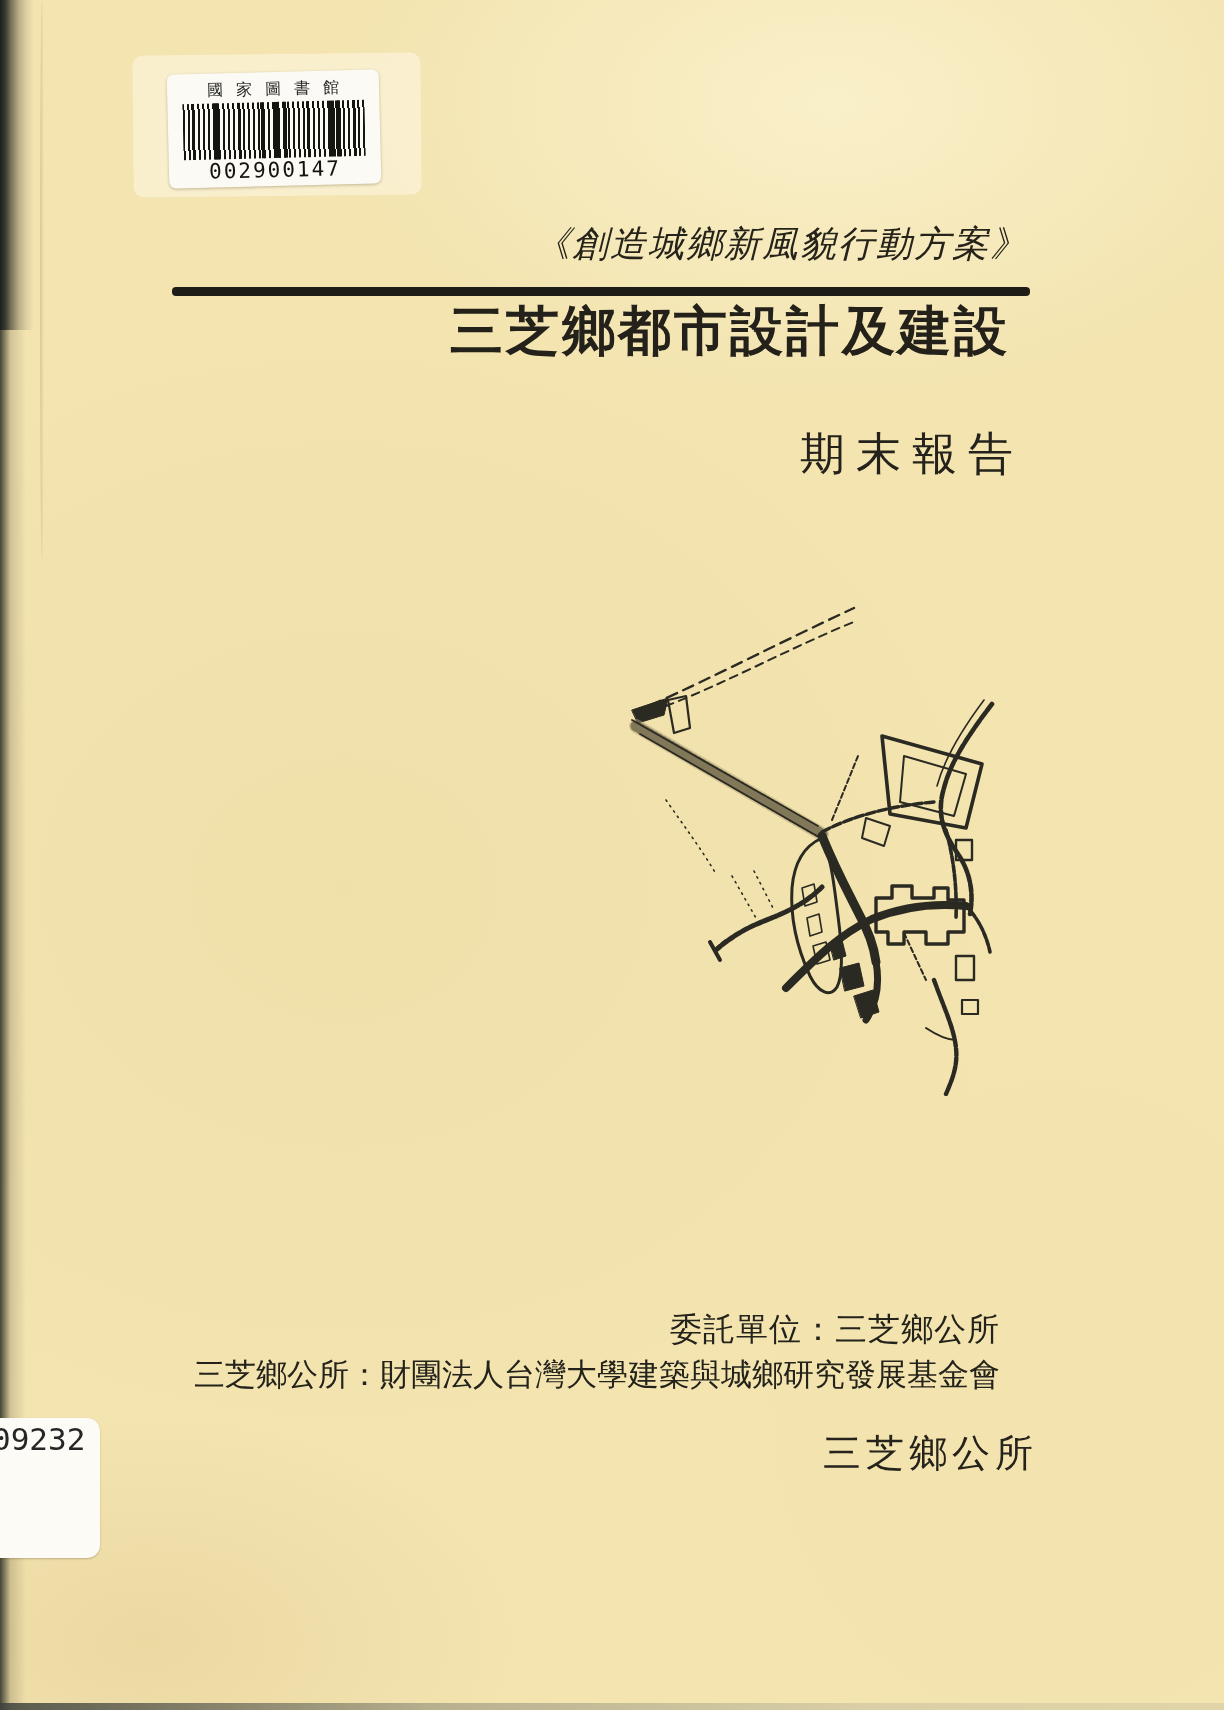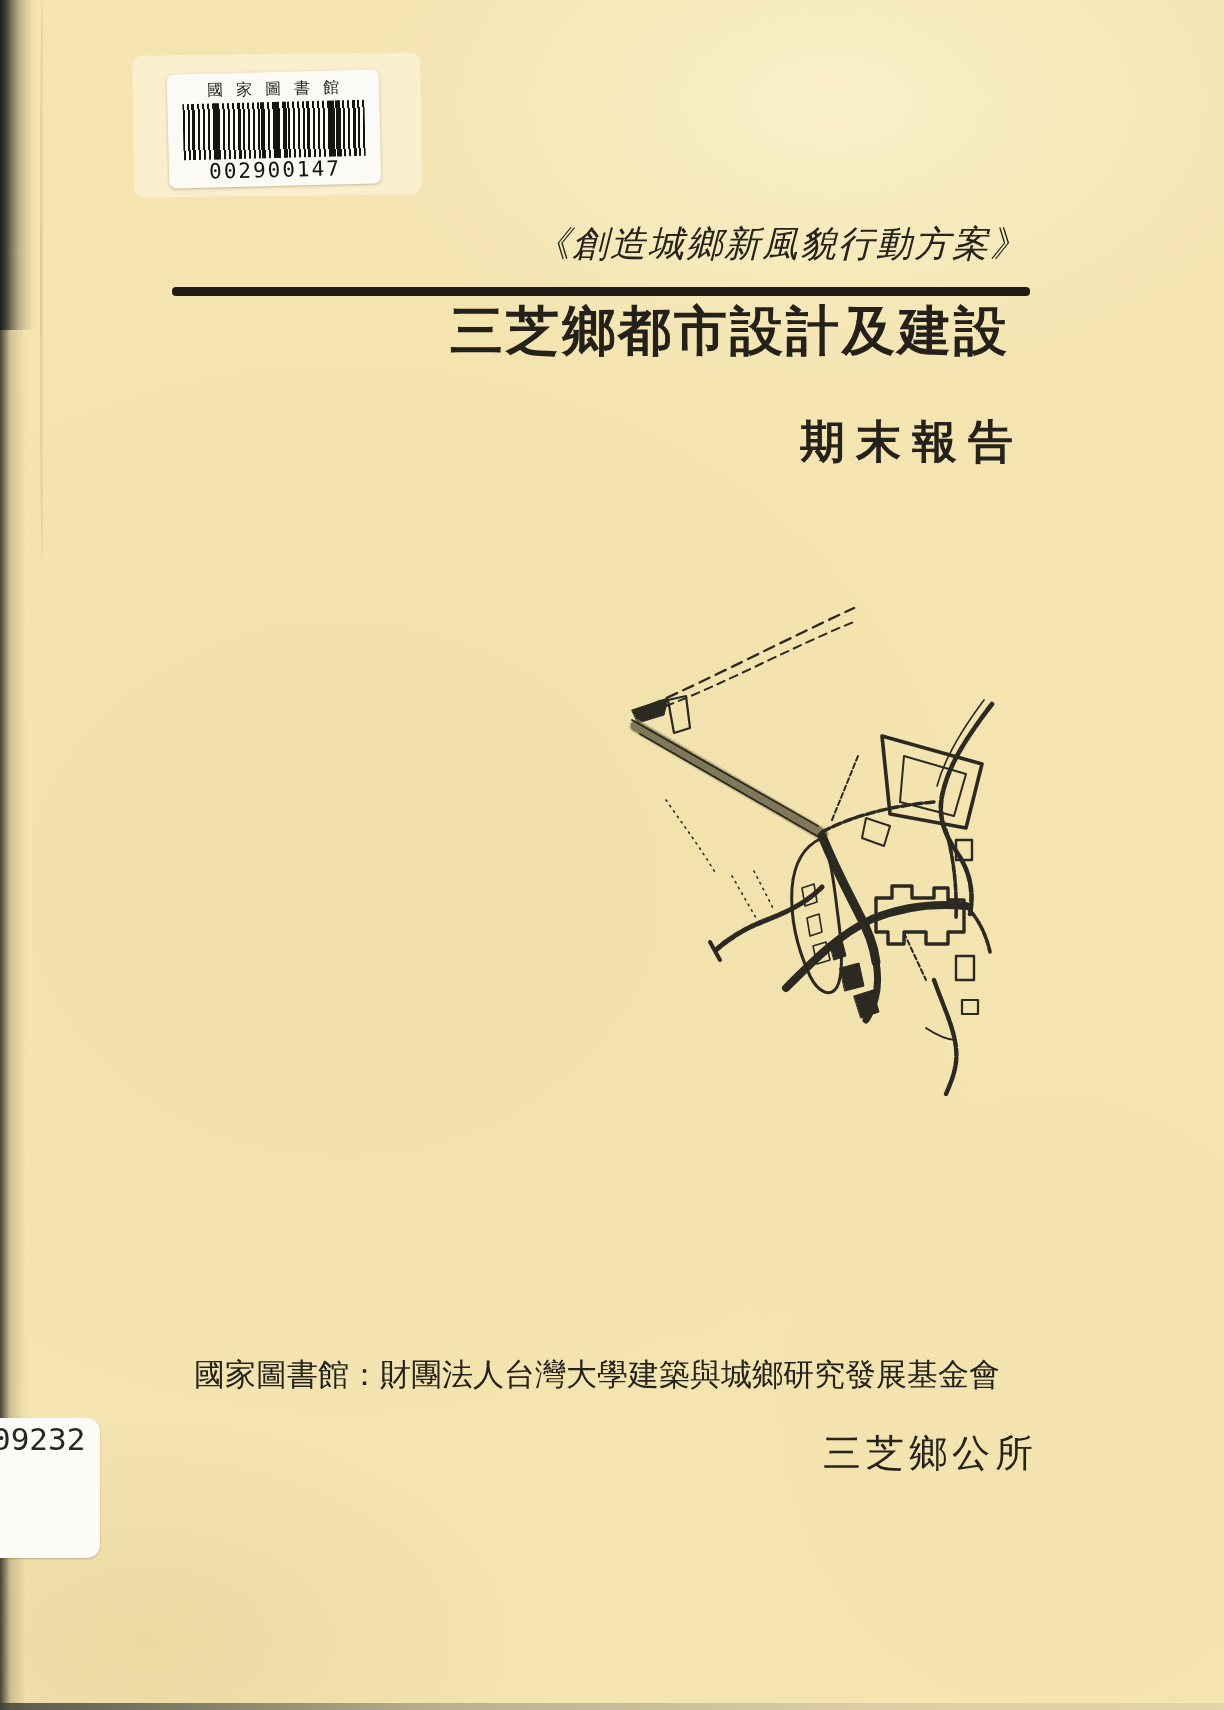--- a/index.html
+++ b/index.html
@@ -36,21 +36,21 @@
       repeating-linear-gradient(90deg,transparent 0 9px,#15150f 9px 12px,transparent 12px 23px),
       repeating-linear-gradient(90deg,transparent 0 31px,#15150f 31px 36px,transparent 36px 61px);}
   .barcode-number{font-family:"DejaVu Sans Mono","Liberation Mono",monospace;
     font-size:21px;color:#14140f;letter-spacing:2px;line-height:1;}
   
   .series-header{position:absolute;right:196px;top:220px;font-size:36px;font-weight:500;
     color:#25231a;letter-spacing:2px;white-space:nowrap;font-style:italic;}
   .rule{position:absolute;left:172px;top:287px;width:858px;height:9px;background:#1d1c16;border-radius:4px;}
   .main-title{position:absolute;right:214px;top:296px;font-size:53px;font-weight:bold;
     color:#23211a;letter-spacing:3px;white-space:nowrap;margin-left:11px;}
-  .subtitle{position:absolute;right:200px;top:412px;font-size:45px;font-weight:bold;
+  .subtitle{position:absolute;right:200px;top:424px;font-size:45px;font-weight:normal;
     color:#24221b;letter-spacing:11px;white-space:nowrap;}
   
   .map-wrap{position:absolute;left:604px;top:588px;width:392px;height:508px;}
   
   .commission-line{position:absolute;right:224px;top:1308px;font-family:"DejaVu Sans","Liberation Sans",sans-serif;
     font-size:32px;font-weight:500;color:#23221b;letter-spacing:1px;white-space:nowrap;}
   .planning-line{position:absolute;right:224px;top:1354px;font-family:"DejaVu Sans","Liberation Sans",sans-serif;
     font-size:31px;font-weight:500;color:#23221b;letter-spacing:0px;white-space:nowrap;}
   .date-line{position:absolute;right:186px;top:1428px;font-size:38px;font-weight:500;
     color:#25231c;letter-spacing:5px;white-space:nowrap;}
@@ -138,20 +138,21 @@
         <path d="M62,212 C80,238 98,262 112,286" stroke-width="1.6" stroke-dasharray="1.5 5"></path>
 
         <path d="M330,392 C340,420 350,440 352,460 C354,478 348,492 342,506" stroke-width="4.4" stroke-dasharray="7 2"></path>
         <path d="M362,318 C374,330 382,346 386,364" stroke-width="3.6" stroke-dasharray="6 2"></path>
         <path d="M322,440 C334,448 344,452 352,452" stroke-width="2"></path>
         <path d="M300,345 L322,392" stroke-width="2" stroke-dasharray="5 3"></path>
       </g>
     </svg>
   </div>
 
-  <div class="planning-line">國家圖書館：財團法人台灣大學建築與城鄉研究發展基金會</div>
+  <div class="commission-line">委託單位：三芝鄉公所</div>
+  <div class="planning-line">三芝鄉公所：財團法人台灣大學建築與城鄉研究發展基金會</div>
   <div class="date-line">三芝鄉公所</div>
 
   <div class="spine-label">
     <div class="spine-label-number">09232</div>
   </div>
 
 </div>
 
 </body></html>

